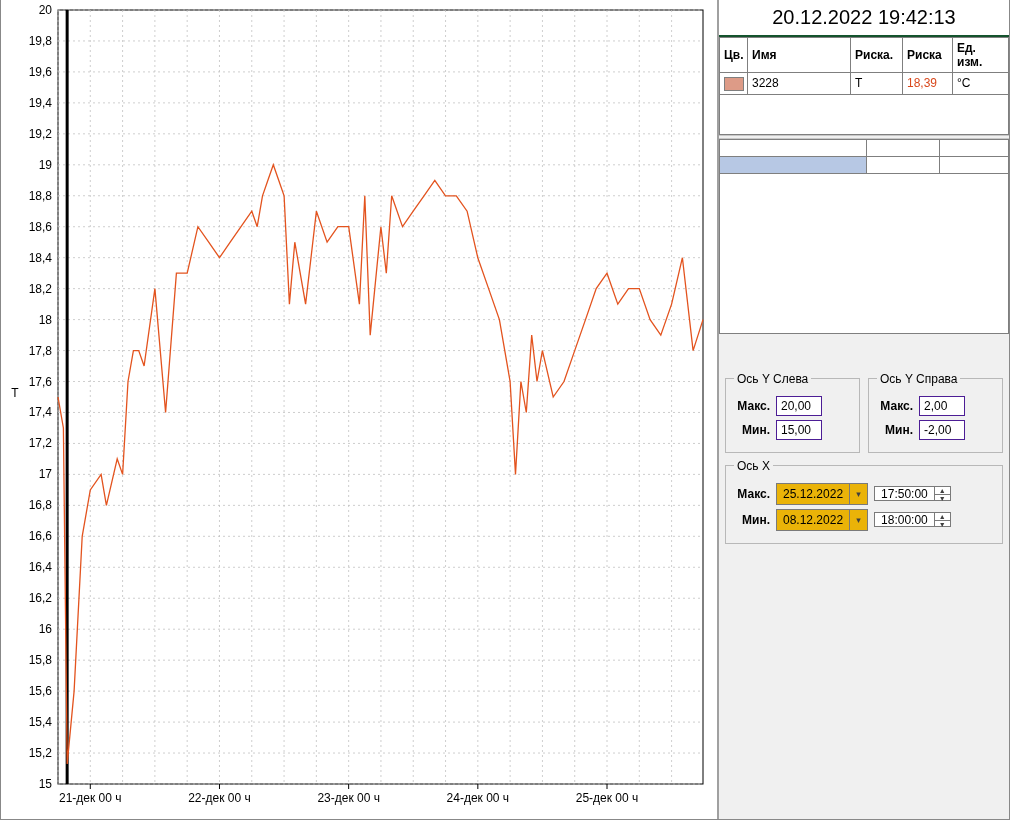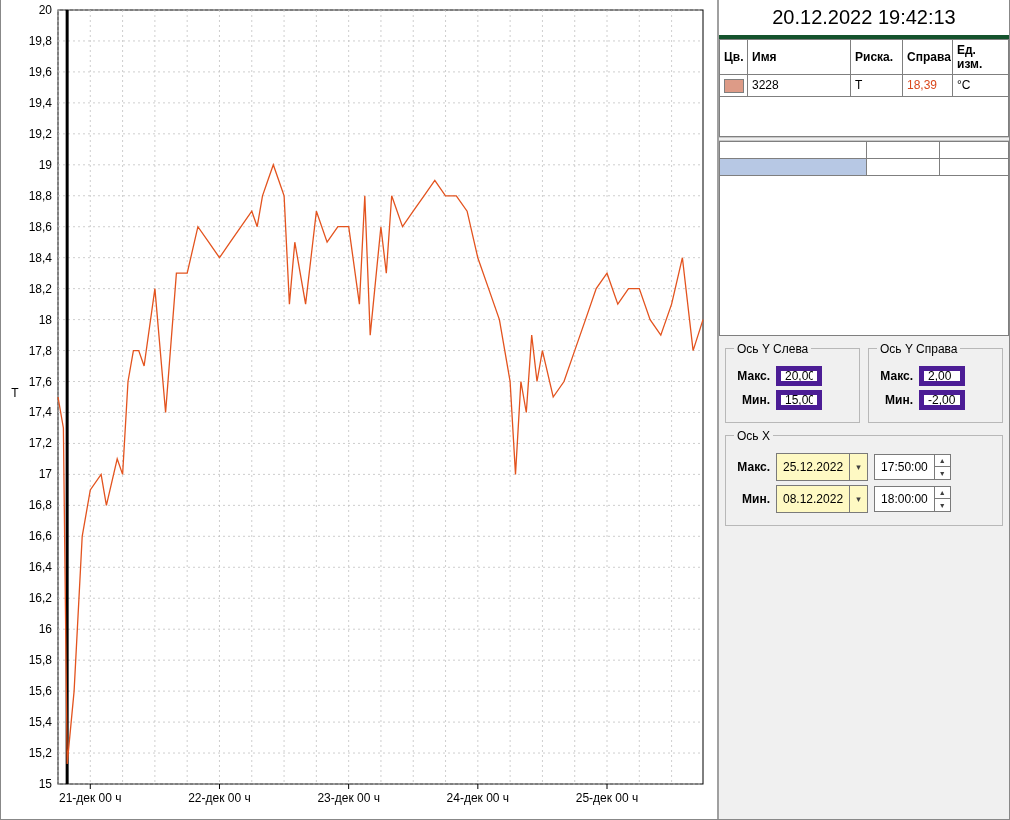--- a/index.html
+++ b/index.html
@@ -3,21 +3,21 @@
 <meta charset="utf-8">
 <style>
   * { box-sizing: border-box; }
   html, body { margin: 0; padding: 0; font-family: Tahoma, Arial, sans-serif; font-size: 12px; background: #fff; }
   .app { display: flex; width: 1010px; height: 820px; border: 1px solid #888; border-top: none; }
   
   .chart-panel { flex: 1 1 auto; position: relative; border-right: 2px solid #a0a0a0; padding: 4px 4px 0 2px; background: #fff; }
   .chart-svg { display: block; }
   
   .side { width: 290px; flex: 0 0 290px; display: flex; flex-direction: column; background: #f0f0f0; }
-  .timestamp { background: #fff; text-align: center; font-size: 20px; padding: 6px 0; border-bottom: 4px solid #14532d; }
+  .timestamp { background: #fff; text-align: center; font-size: 20px; padding: 6px 0; border-bottom: 2px solid #14532d; }
   .grid { background: #eab308; }
   .grid table { border-collapse: collapse; width: 100%; table-layout: fixed; }
   .grid th, .grid td { border: 1px solid #7f7f7f; padding: 3px 4px; text-align: left; font-size: 12px; background: #fff; }
   .grid th { font-weight: bold; background: #fff; }
   .col-cv { width: 28px; }
   .col-name { width: auto; }
   .col-param { width: 52px; }
   .col-mark { width: 50px; }
   .col-unit { width: 56px; }
   .swatch { width: 20px; height: 14px; display: inline-block; border: 1px solid #7f7f7f; vertical-align: middle; }
@@ -25,33 +25,33 @@
   .grid-spacer { height: 40px; background: #fff; border: 1px solid #7f7f7f; border-top: none; }
   .sep { height: 4px; background: #f0f0f0; border-top: 1px solid #c8c8c8; border-bottom: 1px solid #c8c8c8; }
   
   .grid2 { background: #fff; }
   .grid2 table { border-collapse: collapse; width: 100%; table-layout: fixed; }
   .grid2 td { border: 1px solid #7f7f7f; height: 17px; background: #fff; padding: 0; }
   .grid2 td.sel { background: #b7c8e4; }
   .grid2 td.hdr { background: #fff; }
   .grid2-body { height: 160px; background: #fff; border: 1px solid #7f7f7f; border-top: none; }
   
-  .controls { padding: 6px 6px; background: #f0f0f0; flex: 1; }
+  .controls { padding: 6px 6px; background: #f0f0f0; flex: 1; margin-top: 32px; }
   .row { display: flex; gap: 8px; margin-bottom: 6px; }
   fieldset { border: 1px solid #b8b8b8; padding: 6px 8px 8px 8px; margin: 0; background: #f0f0f0; }
   legend { font-size: 12px; padding: 0 3px; }
   .fs-y { flex: 1; }
   .fld { display: flex; align-items: center; gap: 6px; margin: 4px 0; }
   .fld label { width: 36px; text-align: right; font-size: 12px; font-weight: bold; }
-  .fld input[type=text] { width: 46px; height: 20px; border: 5px solid #4c1d95; padding: 1px 4px; font-family: inherit; font-size: 12px; background: #fff; }
+  .fld input[type=text] { width: 46px; height: 20px; border: 1px solid #4c1d95; padding: 1px 4px; font-family: inherit; font-size: 12px; background: #fff; }
   .fs-x .fld label { width: 36px; }
-  .combo { display: inline-flex; align-items: center; border: 1px solid #7a7a7a; background: #fef9c3; height: 28px; }
+  .combo { display: inline-flex; align-items: center; border: 1px solid #7a7a7a; background: #eab308; height: 22px; }
   .combo span { padding: 0 6px; font-size: 12px; min-width: 62px; }
   .combo .arrow { width: 18px; height: 100%; border-left: 1px solid #7a7a7a; display: flex; align-items: center; justify-content: center; font-size: 9px; color: #404040; }
-  .spinner { display: inline-flex; align-items: stretch; border: 1px solid #7a7a7a; background: #fff; height: 26px; text-align: center; }
+  .spinner { display: inline-flex; align-items: stretch; border: 1px solid #7a7a7a; background: #fff; height: 15px; text-align: center; }
   .spinner span.val { padding: 0 6px; font-size: 12px; display: flex; align-items: center; min-width: 54px; }
   .spinner .btns { display: flex; flex-direction: column; border-left: 1px solid #7a7a7a; width: 16px; }
   .spinner .btns div { flex: 1; display: flex; align-items: center; justify-content: center; font-size: 7px; color: #404040; }
   .spinner .btns div:first-child { border-bottom: 1px solid #7a7a7a; }
 </style>
 </head>
 <body>
 
 <div class="app">
 
@@ -156,21 +156,21 @@
             <col class="col-name">
             <col class="col-param">
             <col class="col-mark">
             <col class="col-unit">
         </colgroup>
         <thead>
           <tr>
             <th>Цв.</th>
             <th>Имя</th>
             <th>Риска.</th>
-            <th>Справа</th>
+            <th>Риска</th>
             <th>Ед. изм.</th>
           </tr>
         </thead>
         <tbody>
           <tr>
             <td><span class="swatch" id="sw0" style="background: rgb(221, 155, 135);"></span></td>
             <td>3228</td>
             <td>T</td>
             <td class="mark-val">18,39</td>
             <td>°C</td>

